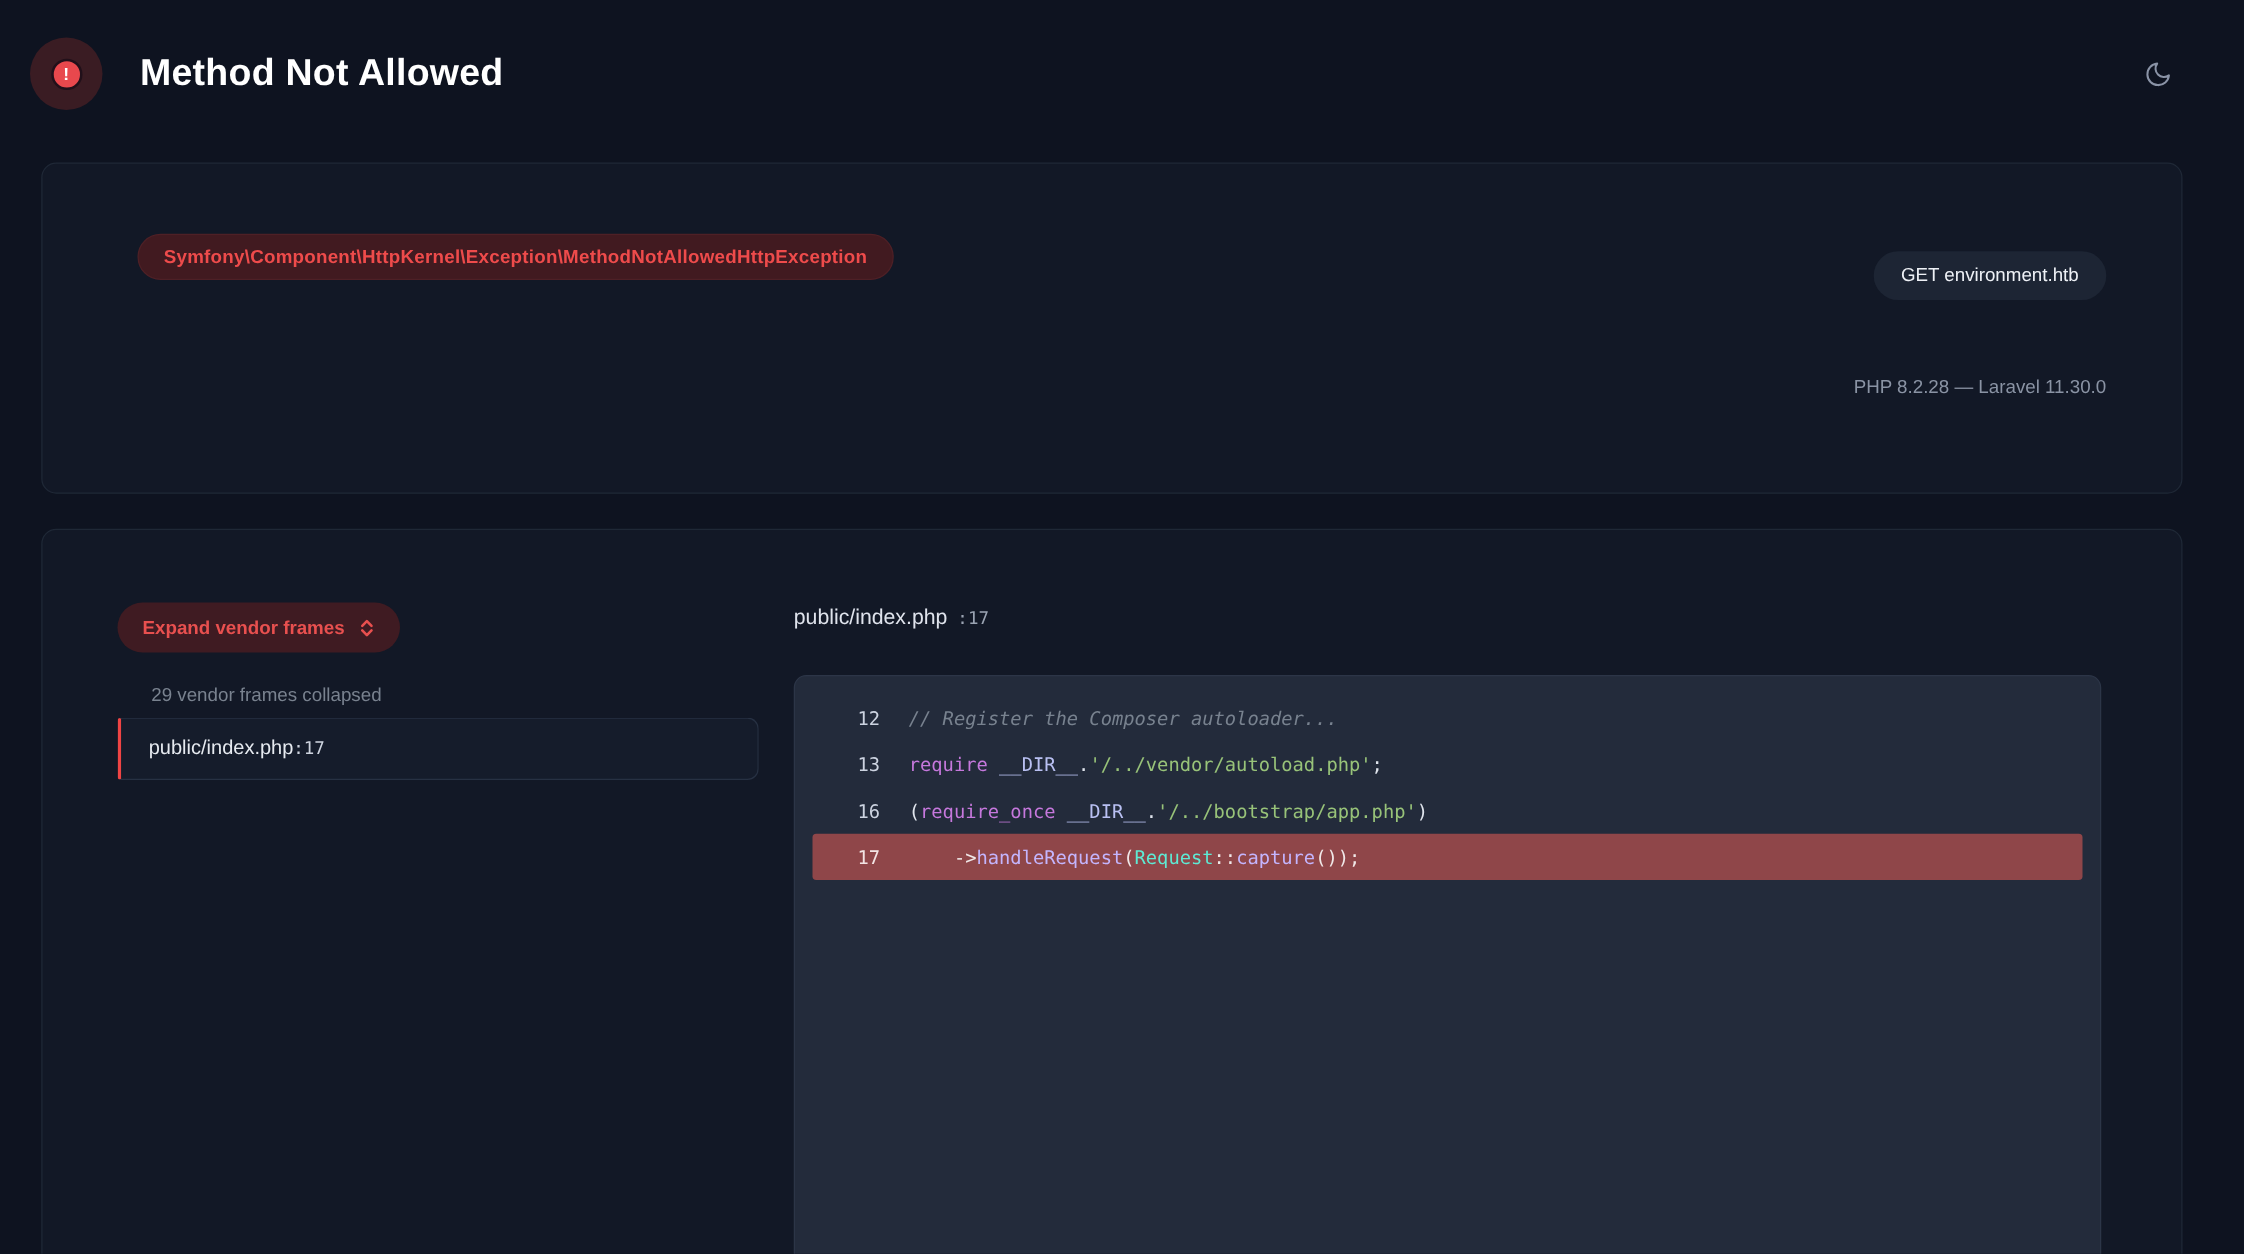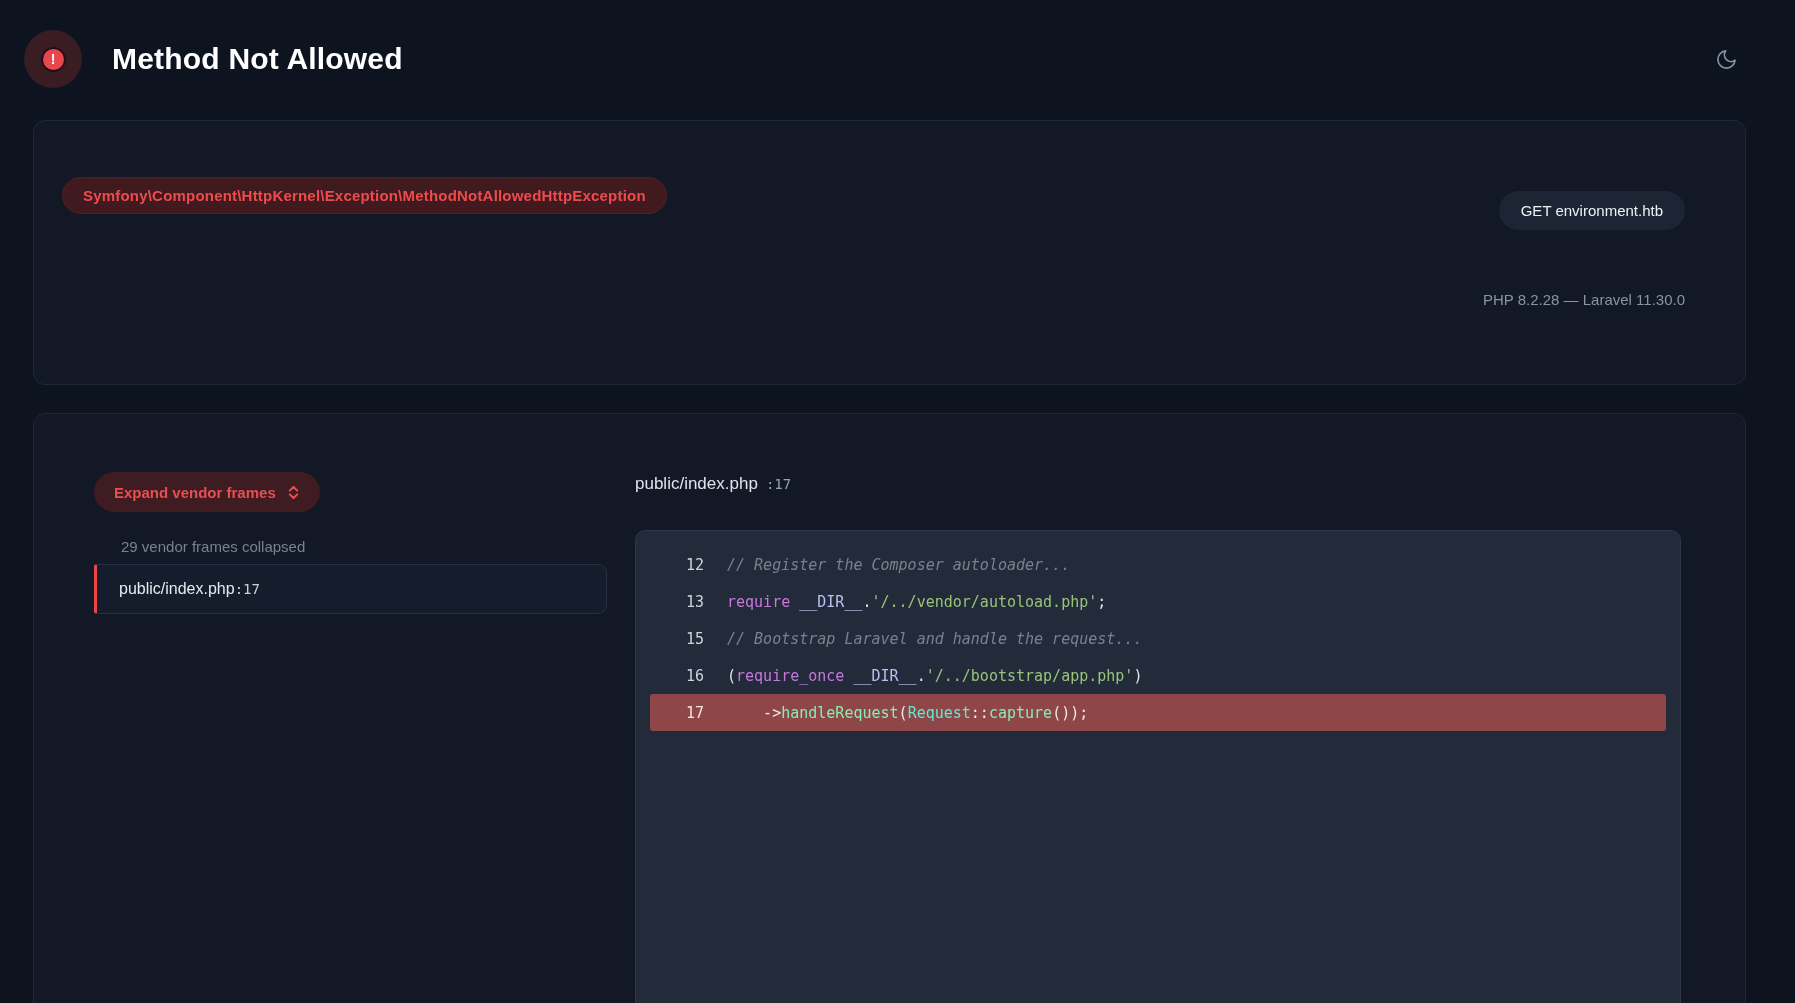--- a/index.html
+++ b/index.html
@@ -40,21 +40,21 @@
     display: flex; align-items: center; justify-content: center;
   }
 
   
   .card {
     margin: 0 49px 0 33px;
     background: #121826;
     border: 1px solid #1f2836;
     border-radius: 12px;
   }
-  .card.error-card { margin-top: 0; padding: 56px 60px 76px 28px; }
+  .card.error-card { margin-top: 10px; padding: 56px 60px 76px 76px; }
   .card.trace-card { margin-top: 28px; padding: 58px 64px 60px 60px; height: 930px; }
 
   
   .error-top { display: flex; align-items: flex-start; justify-content: space-between; }
   .exception-pill {
     display: inline-block;
     background: #411a20;
     border: 1px solid #4e2026;
     border-radius: 999px;
     padding: 9px 20px;
@@ -137,21 +137,21 @@
     color: #ccd3e0; font-weight: normal; flex: 0 0 auto;
   }
   .code-row.highlight { background: #8f4649; }
   .code-row.highlight .lineno { color: #f3e4e4; }
 
   .tok-comment { color: #78828f; font-style: italic; }
   .tok-keyword { color: #c678dd; }
   .tok-const   { color: #b9c0f2; }
   .tok-string  { color: #98c379; }
   .tok-plain   { color: #dfe4ec; }
-  .tok-method  { color: #86efac; }
+  .tok-method  { color: #c4b5fd; }
   .tok-class   { color: #5eead4; }
   .code-row.highlight .tok-plain { color: #f0e8e8; }
 </style>
 </head>
 <body>
 
 <div class="header">
   <div class="alert-badge">
     <div class="inner">!</div>
   </div>
@@ -197,19 +197,18 @@
       </div>
     </div>
     <div class="code-col">
       <div class="code-header">
         <span class="code-file">public/index.php</span>
         <span class="code-line-ref">:17</span>
       </div>
       <div class="code-panel" id="code-panel">
           <div class="code-row"><span class="lineno">12</span><span class="tok-comment">// Register the Composer autoloader...</span></div>
           <div class="code-row"><span class="lineno">13</span><span class="tok-keyword">require </span><span class="tok-const">__DIR__</span><span class="tok-plain">.</span><span class="tok-string">'/../vendor/autoload.php'</span><span class="tok-plain">;</span></div>
-          <div class="code-row"><span class="lineno">15</span><span class="tok-comment">// Bootstrap Laravel and handle the request...</span></div>
           <div class="code-row"><span class="lineno">16</span><span class="tok-plain">(</span><span class="tok-keyword">require_once </span><span class="tok-const">__DIR__</span><span class="tok-plain">.</span><span class="tok-string">'/../bootstrap/app.php'</span><span class="tok-plain">)</span></div>
           <div class="code-row highlight"><span class="lineno">17</span><span class="tok-plain">    -&gt;</span><span class="tok-method">handleRequest</span><span class="tok-plain">(</span><span class="tok-class">Request</span><span class="tok-plain">::</span><span class="tok-method">capture</span><span class="tok-plain">());</span></div>
         </div>
     </div>
   </div>
 </div>
 
 </body></html>

